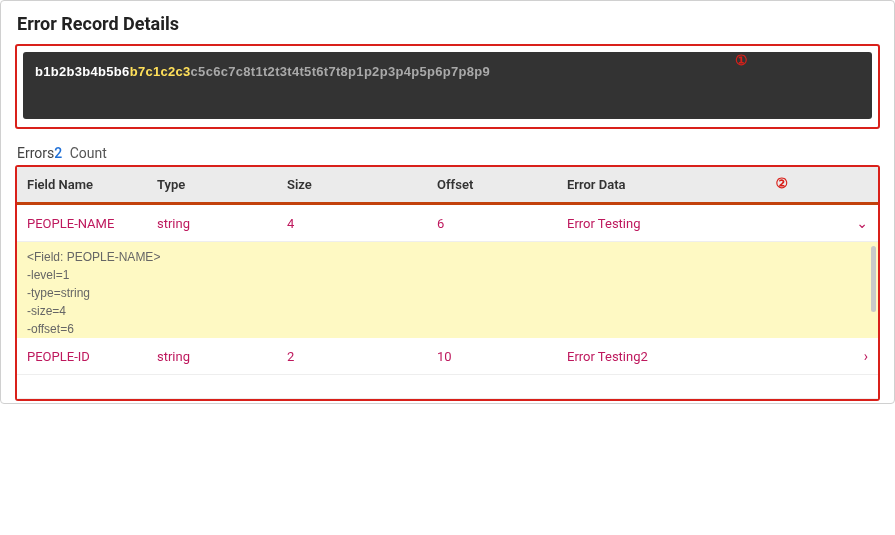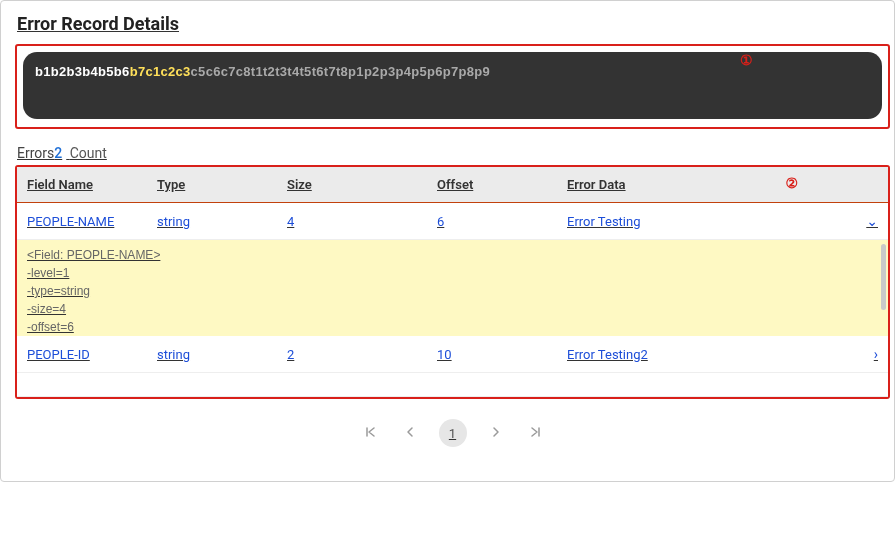--- a/index.html
+++ b/index.html
@@ -4,28 +4,27 @@
 <style>
   * { box-sizing: border-box; }
   body {
     margin: 0;
     font-family: -apple-system, BlinkMacSystemFont, "Segoe UI", Roboto, Arial, sans-serif;
     background: #fff;
     color: #333;
   }
   .dialog {
     width: 895px;
-    height: 482px;
+    height: 404px;
     border: 1px solid #d0d0d0;
     border-radius: 4px;
     position: relative;
-    padding: 10px 4px 0 14px;
+    padding: 10px 14px 0 14px;
     display: flex;
     flex-direction: column;
-    text-decoration: underline;
   }
   .title {
     font-size: 18px;
     font-weight: 700;
     color: #222;
     margin: 2px 0 10px 2px;
   }
   .section1 {
     border: 2px solid #d9201a;
     border-radius: 3px;
@@ -51,21 +50,21 @@
     font-weight: 600;
   }
   .recnum-line {
     font-size: 14px;
     color: #333;
     margin: 2px 0 6px 2px;
   }
   .hex-block {
     background: #333333;
     color: #fff;
-    border-radius: 14px;
+    border-radius: 3px;
     padding: 12px 12px 40px 12px;
     font-family: Arial, sans-serif;
     font-size: 13px;
     font-weight: 600;
     letter-spacing: 0.3px;
   }
   .hx-w { color: #fff; }
   .hx-y { color: #ffe05a; }
   .hx-g { color: #a9a9a9; }
   .errors-header {
@@ -88,26 +87,26 @@
     width: 100%;
     border-collapse: collapse;
     font-size: 13px;
   }
   .tbl thead th {
     text-align: left;
     background: #ebebeb;
     font-weight: 600;
     color: #333;
     padding: 10px 10px;
-    border-bottom: 1px solid #c2410c;
+    border-bottom: 3px solid #c2410c;
   }
   .tbl td {
     padding: 10px 10px;
     border-bottom: 1px solid #eee;
-    color: #1d4ed8;
+    color: #be185d;
     vertical-align: middle;
   }
   .col-offset { color: #1f6fd6; }
   .chev {
     color: #666;
     font-size: 14px;
     text-align: right;
     cursor: pointer;
     width: 30px;
   }

